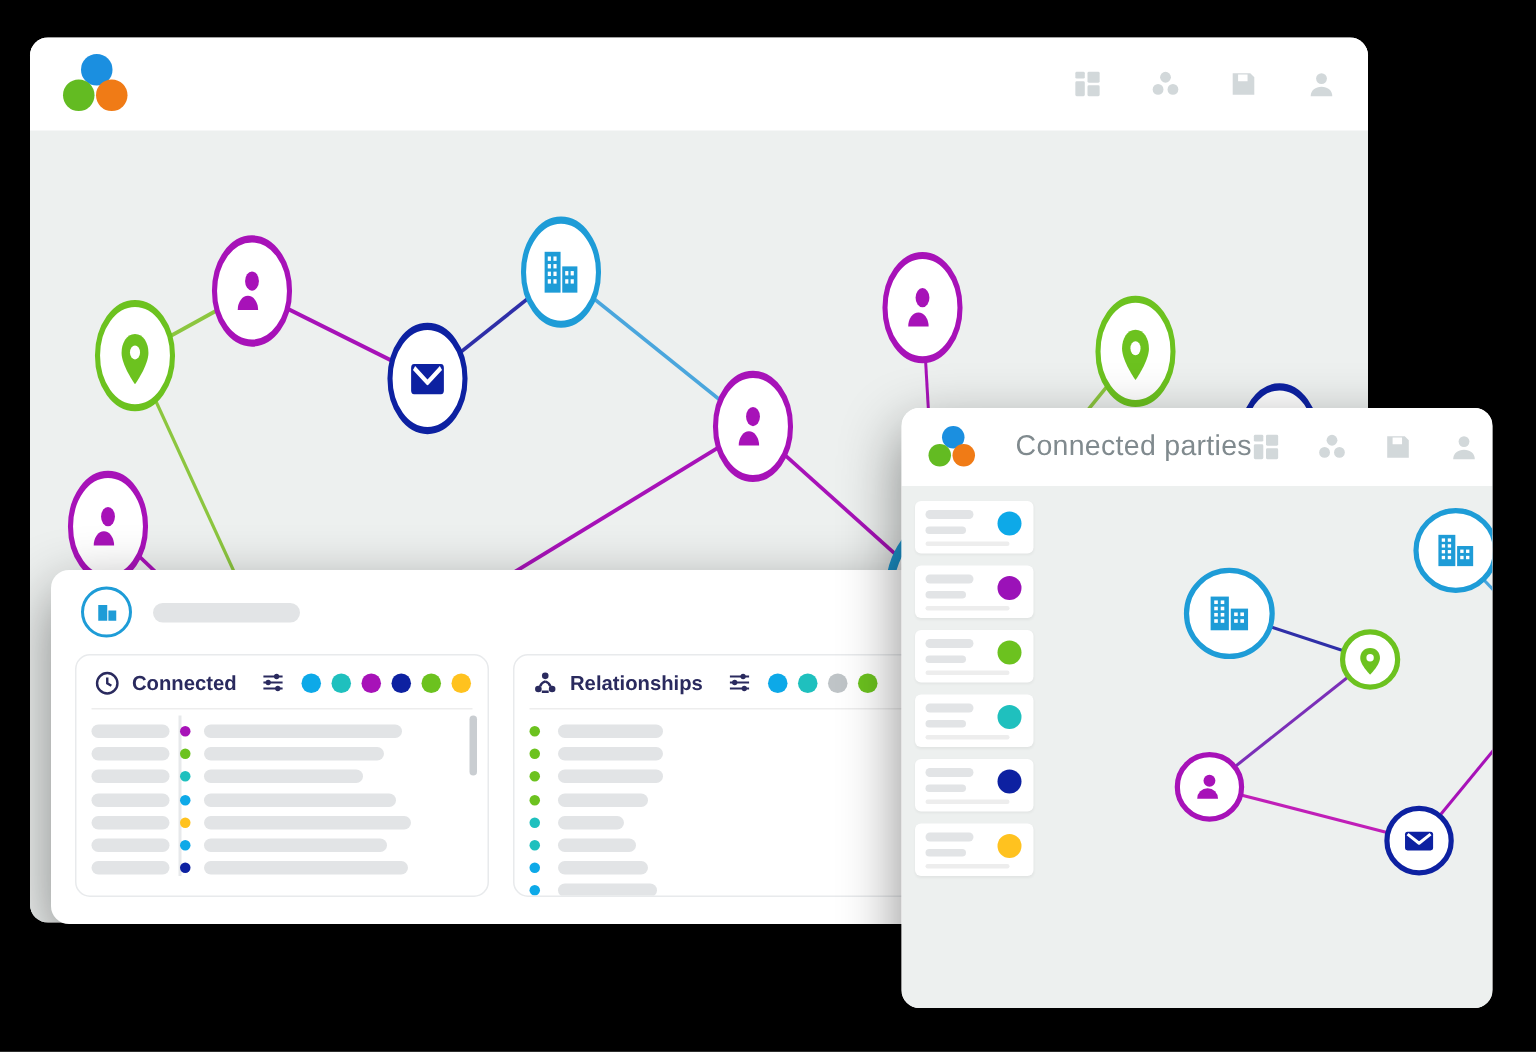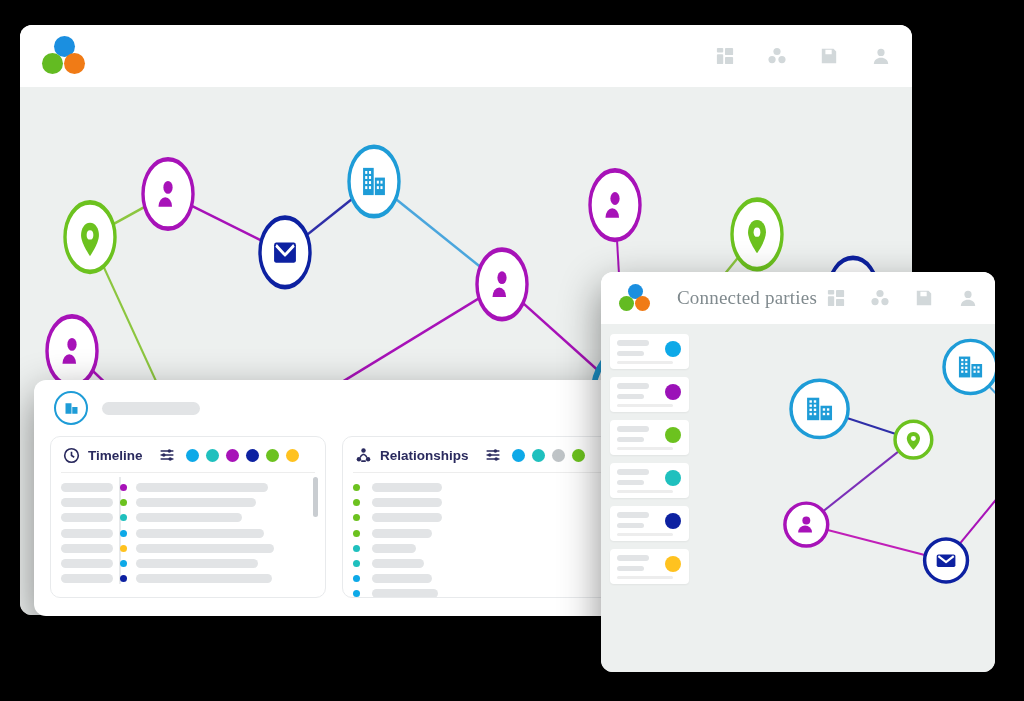--- a/index.html
+++ b/index.html
@@ -8,21 +8,21 @@
        font-family:"Liberation Sans","DejaVu Sans",sans-serif;}
   .stage{position:relative;width:1024px;height:701px;background:#000;}
 
   
   .window{position:absolute;background:#fff;border-radius:12px;
           box-shadow:0 14px 40px rgba(0,0,0,.45);overflow:hidden;}
   .titlebar{height:62px;background:#fff;display:flex;align-items:center;
             padding:0 22px;box-sizing:border-box;}
   .titlebar.small{height:52px;padding:0 18px;}
   .tb-title{font-size:19px;color:#808a8e;font-weight:400;margin-left:26px;
-            letter-spacing:.2px;white-space:nowrap;font-family:Liberation Serif, serif;}
+            letter-spacing:.2px;white-space:nowrap;}
   .tb-spacer{flex:1;}
   .tb-icons{display:flex;align-items:center;gap:34px;}
   .tb-icons.sm{gap:26px;}
   .tb-ic{width:18px;height:18px;color:#d2d8da;display:block;}
   .tb-ic svg{width:100%;height:100%;display:block;fill:currentColor;}
 
   
   .logo{position:relative;width:44px;height:40px;flex:none;}
   .logo.sm{width:32px;height:29px;}
   .logo i{position:absolute;border-radius:50%;display:block;}
@@ -310,21 +310,21 @@
     <div class="panels">
 
       <div class="panel">
         <div class="panel-head">
           <span class="panel-ic">
             <svg viewBox="0 0 20 20">
                 <circle cx="10" cy="10" r="8"></circle>
                 <path d="M10 5.5V10l3.2 2"></path>
               </svg>
           </span>
-          <span class="panel-title">Timeline</span>
+          <span class="panel-title">Connected</span>
           <span class="filter-ic">
             <svg viewBox="0 0 20 20">
                 <path d="M2 5h16M2 10h16M2 15h16"></path>
                 <circle cx="13" cy="5" r="2.2" fill="currentColor" stroke="none"></circle>
                 <circle cx="6" cy="10" r="2.2" fill="currentColor" stroke="none"></circle>
                 <circle cx="14" cy="15" r="2.2" fill="currentColor" stroke="none"></circle>
               </svg>
           </span>
           <span class="dots" id="tl-filter-dots">
               <span class="dot" style="background: rgb(13, 169, 232);"></span>

